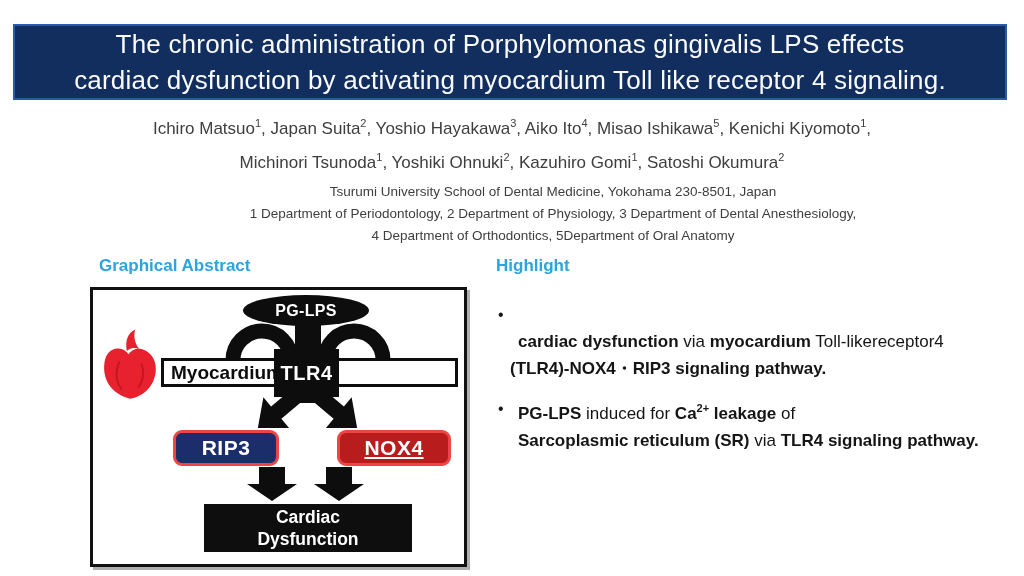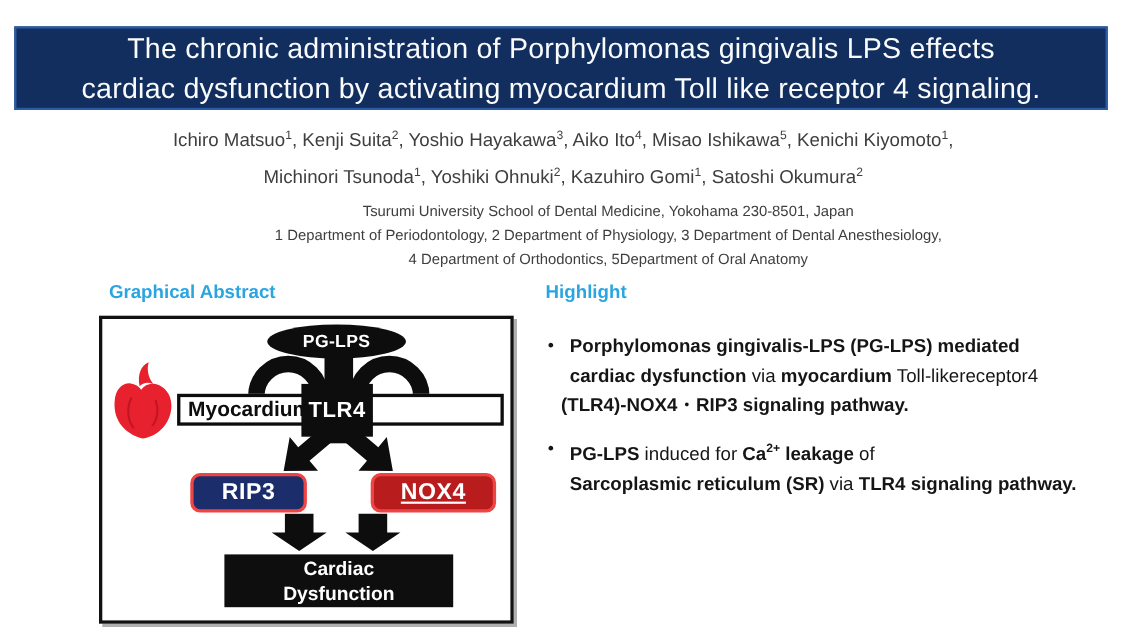--- a/index.html
+++ b/index.html
@@ -71,21 +71,21 @@
 </head>
 <body>
 
 <div class="page">
 
   <div class="banner">
     <div>The chronic administration of Porphylomonas gingivalis LPS effects</div>
     <div>cardiac dysfunction by activating myocardium Toll like receptor 4 signaling.</div>
   </div>
 
-  <div class="authors authors-1"><span>Ichiro Matsuo</span><sup>1</sup><span>, Kenji Suita</span><sup>2</sup><span>, Yoshio Hayakawa</span><sup>3</sup><span>, Aiko Ito</span><sup>4</sup><span>, Misao Ishikawa</span><sup>5</sup><span>,  Kenichi Kiyomoto</span><sup>1</sup><span>,</span></div>
+  <div class="authors authors-1"><span>Ichiro Matsuo</span><sup>1</sup><span>, Japan Suita</span><sup>2</sup><span>, Yoshio Hayakawa</span><sup>3</sup><span>, Aiko Ito</span><sup>4</sup><span>, Misao Ishikawa</span><sup>5</sup><span>,  Kenichi Kiyomoto</span><sup>1</sup><span>,</span></div>
   <div class="authors authors-2"><span>Michinori Tsunoda</span><sup>1</sup><span>, Yoshiki Ohnuki</span><sup>2</sup><span>, Kazuhiro Gomi</span><sup>1</sup><span>, Satoshi Okumura</span><sup>2</sup></div>
 
   <div class="affiliations">
     <div>Tsurumi University School of Dental Medicine, Yokohama 230-8501, Japan</div>
     <div>1 Department of Periodontology, 2 Department of Physiology, 3 Department of Dental Anesthesiology,</div>
     <div>4 Department of Orthodontics, 5Department of Oral Anatomy</div>
   </div>
 
   <div class="sec-heading ga-heading">Graphical Abstract</div>
   <div class="sec-heading hl-heading">Highlight</div>
@@ -134,20 +134,20 @@
     <div class="node nox4">NOX4</div>
 
     <div class="cardiac-box">
       <div>Cardiac</div>
       <div>Dysfunction</div>
     </div>
   </div>
 
   <div class="highlights">
     <div class="hl-item">
-      <span class="hl-bullet">•</span><span><span class="b">Porphylomonas gingivalis-LPS (PG-LPS) mediated</span><br><span class="b">cardiac dysfunction</span><span> via </span><span class="b">myocardium</span><span> Toll-likereceptor4</span><br><span class="b outdent">(TLR4)-NOX4・RIP3 signaling pathway.</span></span>
+      <span class="hl-bullet">•</span><span><br><span class="b">cardiac dysfunction</span><span> via </span><span class="b">myocardium</span><span> Toll-likereceptor4</span><br><span class="b outdent">(TLR4)-NOX4・RIP3 signaling pathway.</span></span>
     </div>
     <div class="hl-item">
       <span class="hl-bullet">•</span><span><span class="b">PG-LPS</span><span> induced for </span><span class="b">Ca</span><sup class="b">2+</sup><span class="b"> leakage</span><span> of</span><br><span class="b">Sarcoplasmic reticulum (SR)</span><span> via </span><span class="b">TLR4 signaling pathway.</span></span>
     </div>
   </div>
 
 </div>
 
 </body></html>

